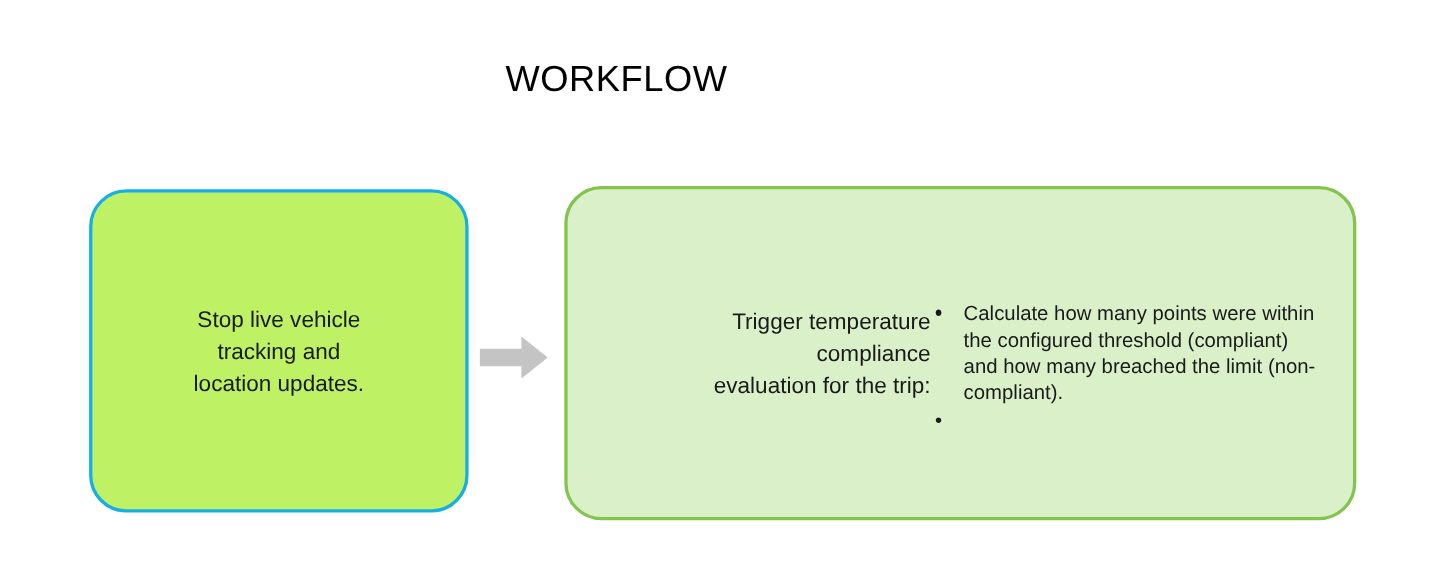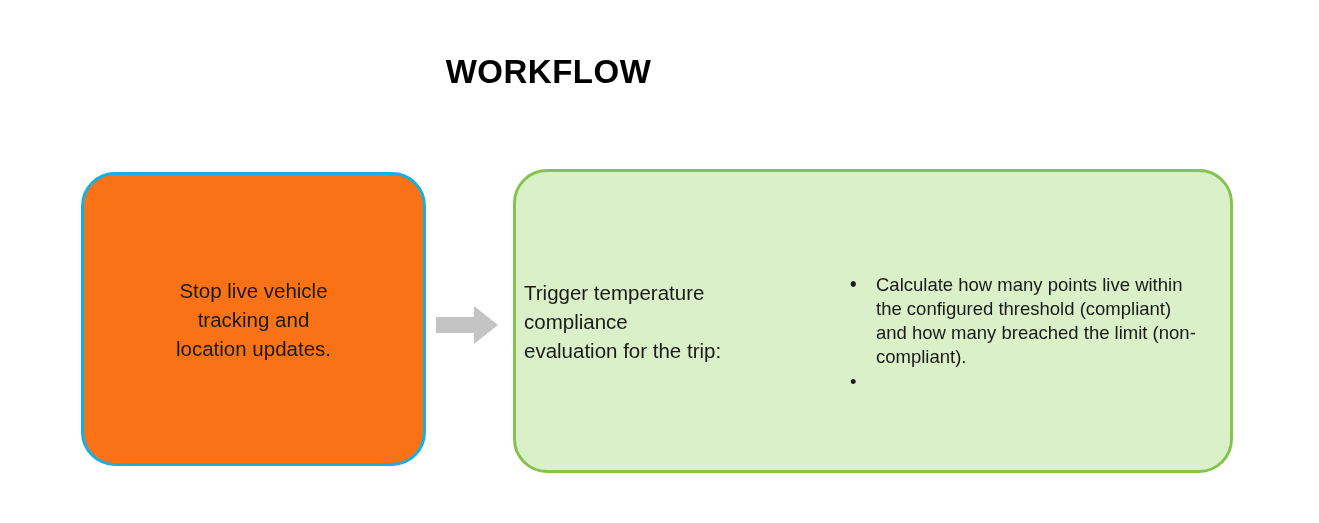--- a/index.html
+++ b/index.html
@@ -17,47 +17,47 @@
   }
 
   #diagram-canvas {
     position: absolute;
     inset: 0;
   }
 
   
   #workflow-title {
     position: absolute;
-    left: 0;
+    left: 12px;
     top: 52px;
     width: 1097px;
     text-align: center;
     font-size: 33px;
-    font-weight: bold;
+    font-weight: normal;
     letter-spacing: 0.5px;
     color: #000000;
     line-height: 40px;
   }
 
   
   .node-box {
     position: absolute;
     box-sizing: border-box;
     border-radius: 34px;
     display: flex;
     align-items: center;
   }
 
   
   #node-stop-tracking {
     left: 81px;
     top: 172px;
     width: 345px;
     height: 294px;
-    background: #f97316;
+    background: #bef264;
     border: 3px solid #15aee5;
     justify-content: center;
   }
   #node-stop-tracking .node-text {
     text-align: center;
     font-size: 20.5px;
     line-height: 29px;
     padding: 0 26px;
     white-space: pre-line;
   }
@@ -68,21 +68,21 @@
     top: 169px;
     width: 720px;
     height: 304px;
     background: #daf0c8;
     border: 3px solid #84c44e;
     justify-content: flex-start;
   }
   #node-compliance-eval .eval-label {
     width: 330px;
     flex: 0 0 330px;
-    text-align: left;
+    text-align: right;
     font-size: 20.5px;
     line-height: 29px;
     white-space: pre-line;
     padding-left: 8px;
     box-sizing: border-box;
   }
   #node-compliance-eval .eval-bullets {
     flex: 1 1 auto;
     margin: 0;
     padding: 0;
@@ -138,21 +138,21 @@
   <div class="node-box" id="node-compliance-eval">
     <div class="eval-label">Trigger temperature
 compliance
 evaluation for the trip:</div>
     <ul class="eval-bullets">
       <li>
         <span class="bullet-dot">•</span>
       </li>
       <li>
         <span class="bullet-dot">•</span>
-        <span>Calculate how many points live within the configured threshold (compliant) and how many breached the limit (non-compliant).</span>
+        <span>Calculate how many points were within the configured threshold (compliant) and how many breached the limit (non-compliant).</span>
       </li>
       <li>
         <span class="bullet-dot">•</span>
       </li>
     </ul>
   </div>
 
 </div>
 
 </body></html>

